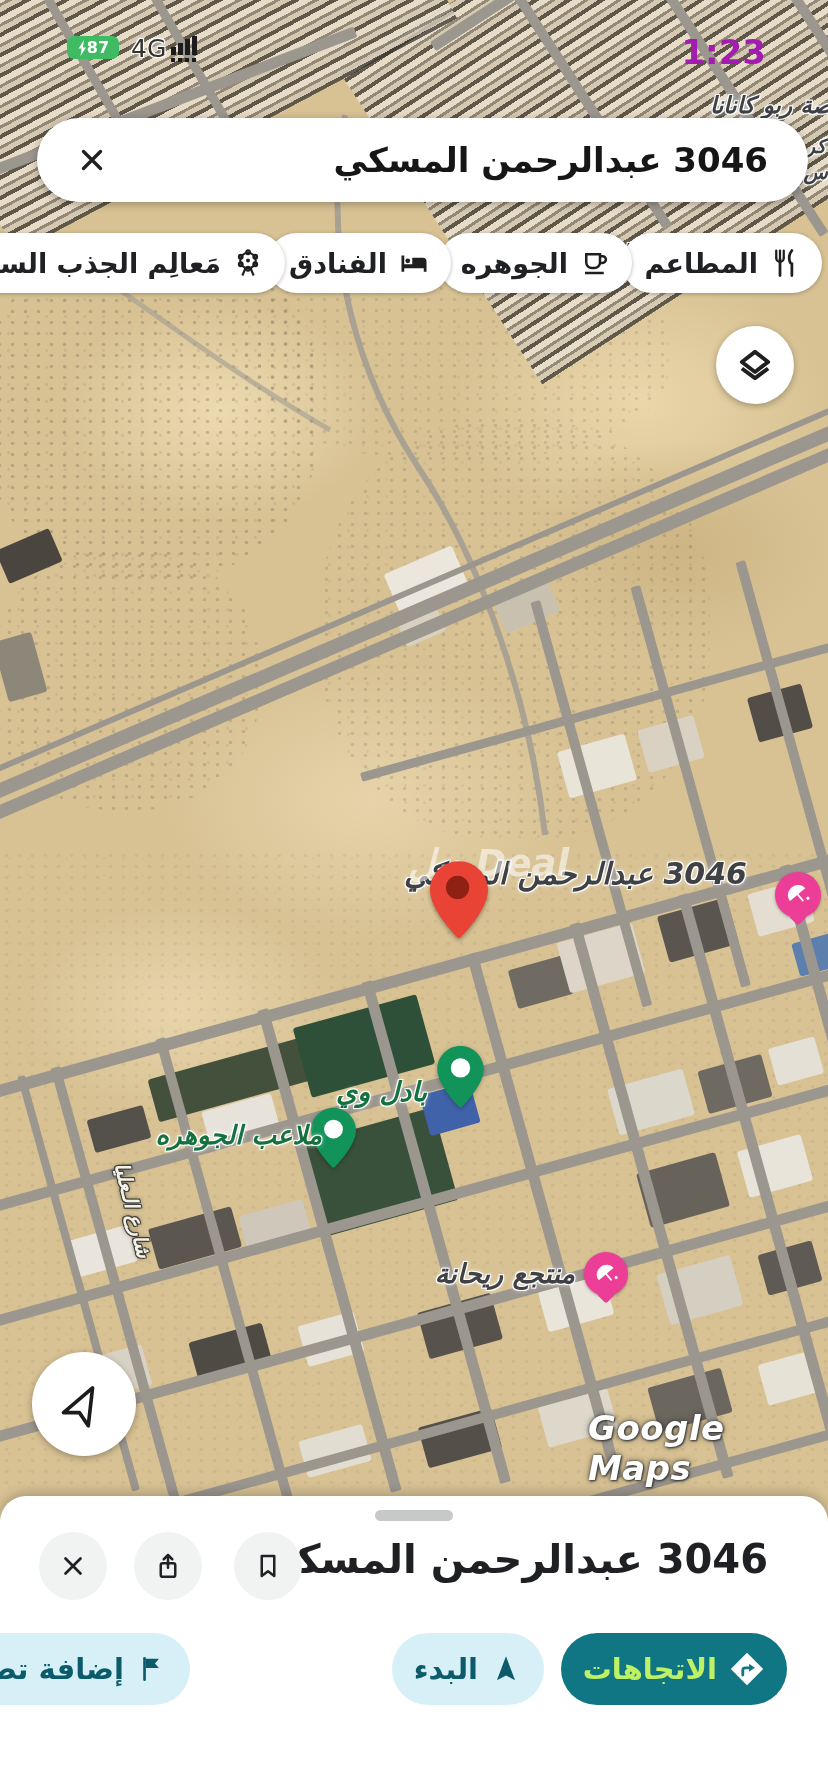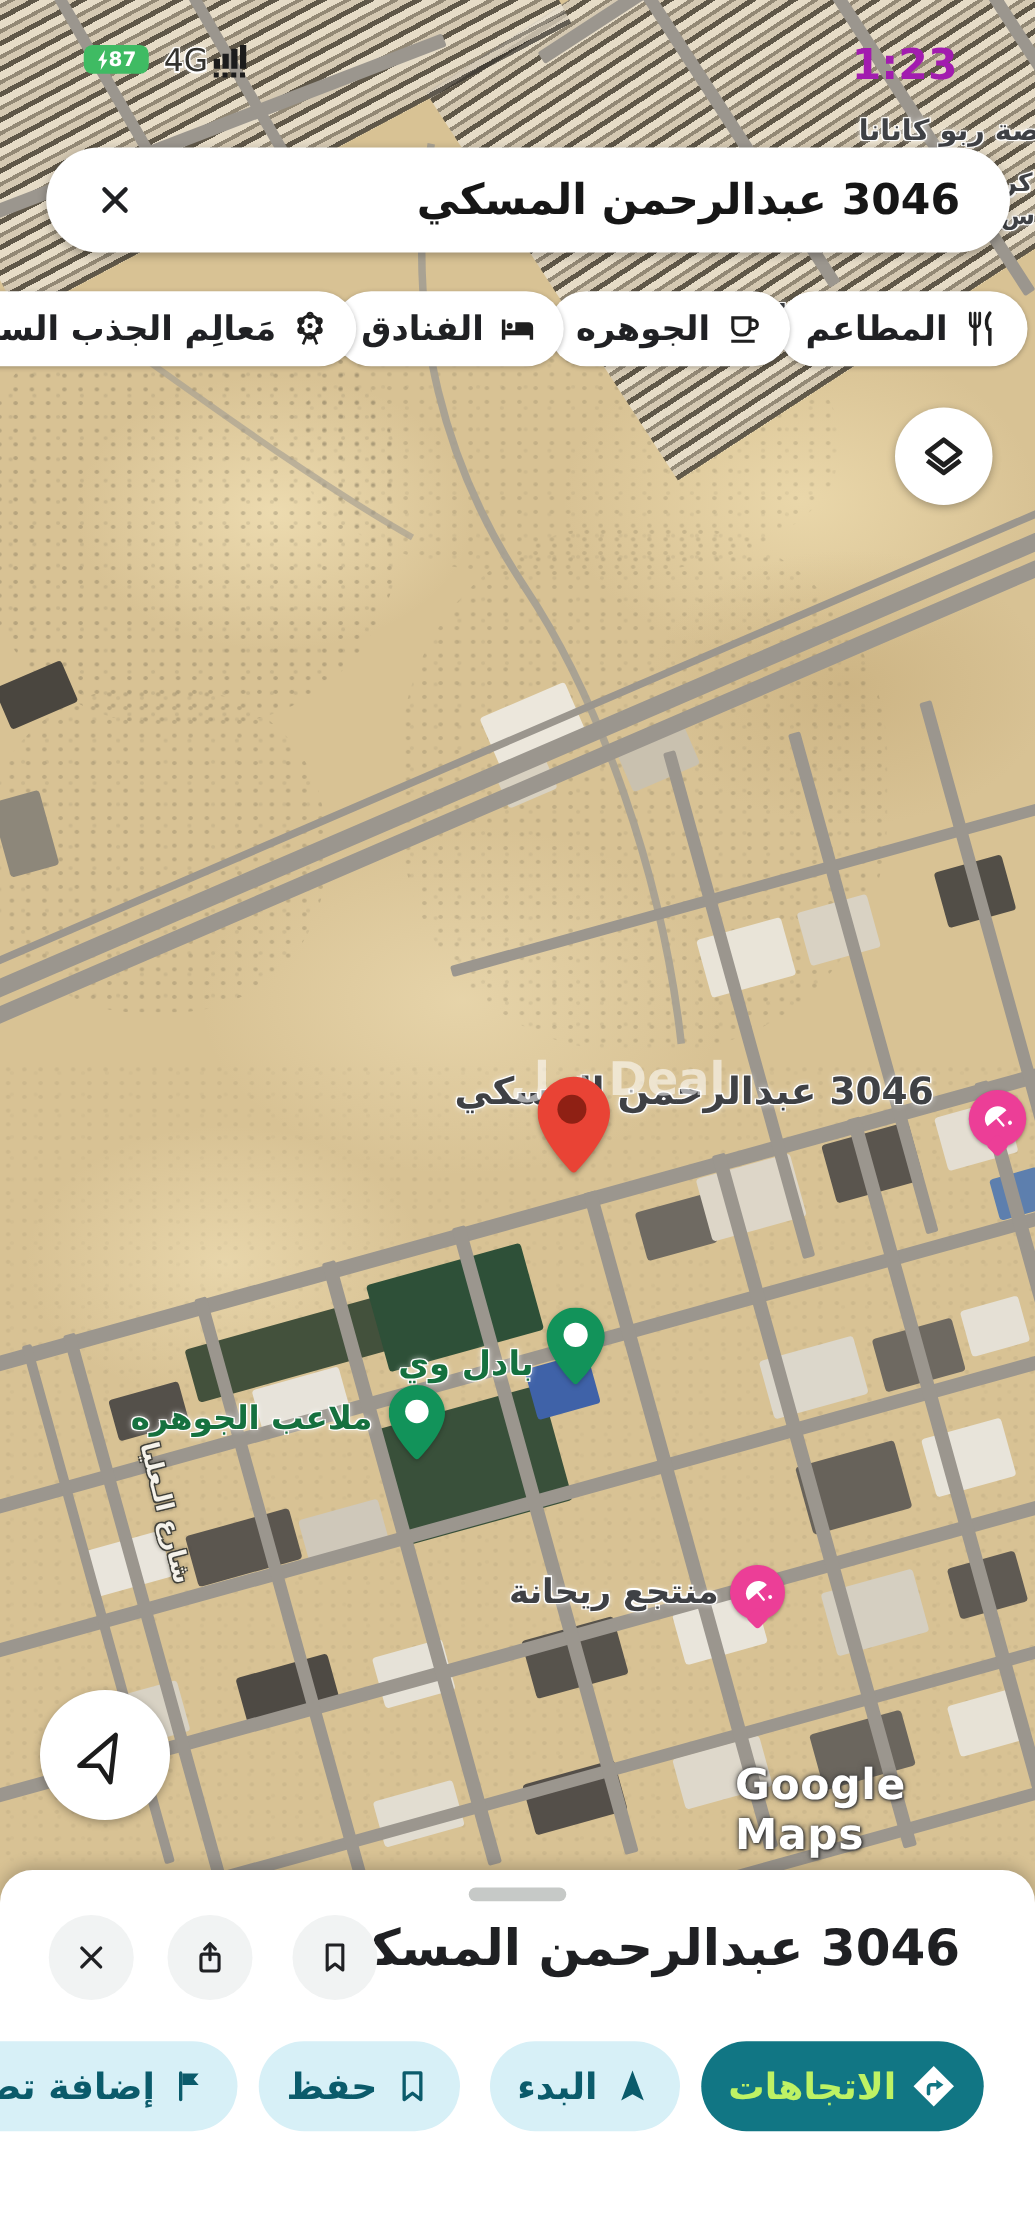--- a/index.html
+++ b/index.html
@@ -46,21 +46,21 @@
   .act{position:absolute;top:137px;height:72px;border-radius:36px;display:flex;align-items:center;
     gap:12px;padding:0 22px;font-size:29px;font-weight:600;white-space:nowrap;direction:rtl;
     background:#d7f0f7;color:#0b5b6b;}
   .act.primary{background:#117684;color:#bef264;}
 </style>
 </head>
 <body>
 
 <div class="screen">
 
-  <div style="position:absolute;inset:0;">
+  <div style="position:absolute;inset:0;font-style:italic;">
 
     <div class="patch" style="left:60px;top:300px;width:320px;height:220px;background:radial-gradient(closest-side,rgba(240,223,180,.85),rgba(240,223,180,0));"></div>
     <div class="patch" style="left:450px;top:270px;width:380px;height:260px;background:radial-gradient(closest-side,rgba(238,220,175,.8),rgba(238,220,175,0));"></div>
     <div class="patch" style="left:160px;top:660px;width:420px;height:280px;background:radial-gradient(closest-side,rgba(236,219,178,.7),rgba(236,219,178,0));"></div>
     <div class="patch" style="left:520px;top:440px;width:320px;height:220px;background:radial-gradient(closest-side,rgba(198,172,122,.6),rgba(198,172,122,0));"></div>
     <div class="patch" style="left:20px;top:900px;width:320px;height:220px;background:radial-gradient(closest-side,rgba(242,226,185,.6),rgba(242,226,185,0));"></div>
 
     <div class="grain" style="left:-20px;top:240px;width:340px;height:340px;opacity:.5;"></div>
     <div class="grain" style="left:320px;top:420px;width:390px;height:420px;opacity:.35;"></div>
     <div class="grain" style="left:-10px;top:550px;width:270px;height:260px;opacity:.4;"></div>
@@ -176,21 +176,21 @@
     <svg viewBox="0 0 24 32" width="47" height="62" style="position:absolute;left:437px;top:1046px;z-index:4;filter:drop-shadow(0 1px 2px rgba(0,0,0,.3));">
       <path d="M12 0C5.4 0 0 5.4 0 12c0 8 10.5 18.6 11.2 19.4.4.4 1.2.4 1.6 0C13.5 30.6 24 20 24 12 24 5.4 18.6 0 12 0z" fill="#12935a"></path>
       <circle cx="12" cy="11.3" r="5" fill="#fff"></circle>
     </svg>
     <div class="maplab halo" style="right:401px;top:1060px;font-size:27px;color:#15713f;direction:rtl;margin-top:16px;">بادل وي</div>
 
     <svg viewBox="0 0 24 32" width="45" height="60" style="position:absolute;left:311px;top:1108px;z-index:4;filter:drop-shadow(0 1px 2px rgba(0,0,0,.3));">
       <path d="M12 0C5.4 0 0 5.4 0 12c0 8 10.5 18.6 11.2 19.4.4.4 1.2.4 1.6 0C13.5 30.6 24 20 24 12 24 5.4 18.6 0 12 0z" fill="#12935a"></path>
       <circle cx="12" cy="11.3" r="5" fill="#fff"></circle>
     </svg>
-    <div class="maplab halo" style="right:530px;top:1120px;font-size:26px;color:#15713f;direction:rtl;">ملاعب الجوهره</div>
+    <div class="maplab halo" style="right:506px;top:1120px;font-size:26px;color:#15713f;direction:rtl;">ملاعب الجوهره</div>
 
     <div class="poi" style="left:584px;top:1252px;width:44px;height:44px;background:#ec3e97;">
       <svg viewBox="0 0 24 24" width="27" height="27">
         <g transform="rotate(-40 12 12)" fill="#fff">
           <path d="M12 3.5c-4.7 0-8.5 3.4-8.5 8h17c0-4.6-3.8-8-8.5-8z"></path>
           <rect x="11.3" y="11" width="1.6" height="8" rx=".8"></rect>
           <circle cx="16.8" cy="19.6" r="1.4"></circle>
         </g>
       </svg>
     </div>
@@ -331,26 +331,20 @@
       <span>الاتجاهات</span>
     </div>
 
     <div class="act" style="right:284px;">
       <svg viewBox="0 0 24 24" width="32" height="32">
         <path d="M12 2.5 18.8 20.5 12 16.8 5.2 20.5Z" fill="#0b5b6b"></path>
       </svg>
       <span>البدء</span>
     </div>
 
-    <div class="act" style="right:460px;">
-      <svg viewBox="0 0 24 24" width="32" height="32">
-        <path d="M7 4h10v16l-5-3.8L7 20Z" fill="none" stroke="#0b5b6b" stroke-width="2" stroke-linejoin="round"></path>
-      </svg>
-      <span>حفظ</span>
-    </div>
 
     <div class="act" style="right:638px;width:252px;overflow:hidden;justify-content:flex-start;padding-left:0;">
       <svg viewBox="0 0 24 24" width="32" height="32" style="flex:0 0 auto;">
         <g fill="#0b5b6b">
           <rect x="5.4" y="3" width="2" height="18" rx="1"></rect>
           <path d="M7.4 4.4h9.8l-3 3.4 3 3.4H7.4Z"></path>
         </g>
       </svg>
       <span>إضافة تصنيف</span>
     </div>

